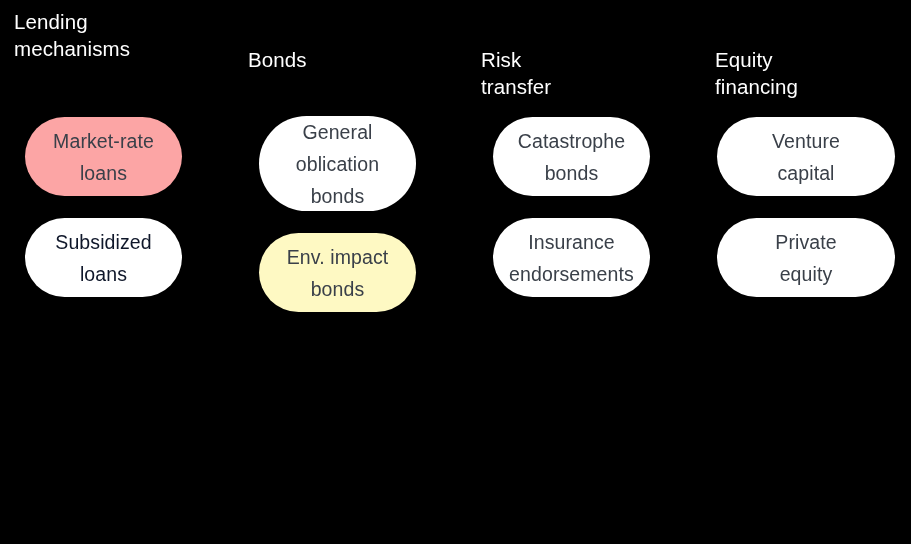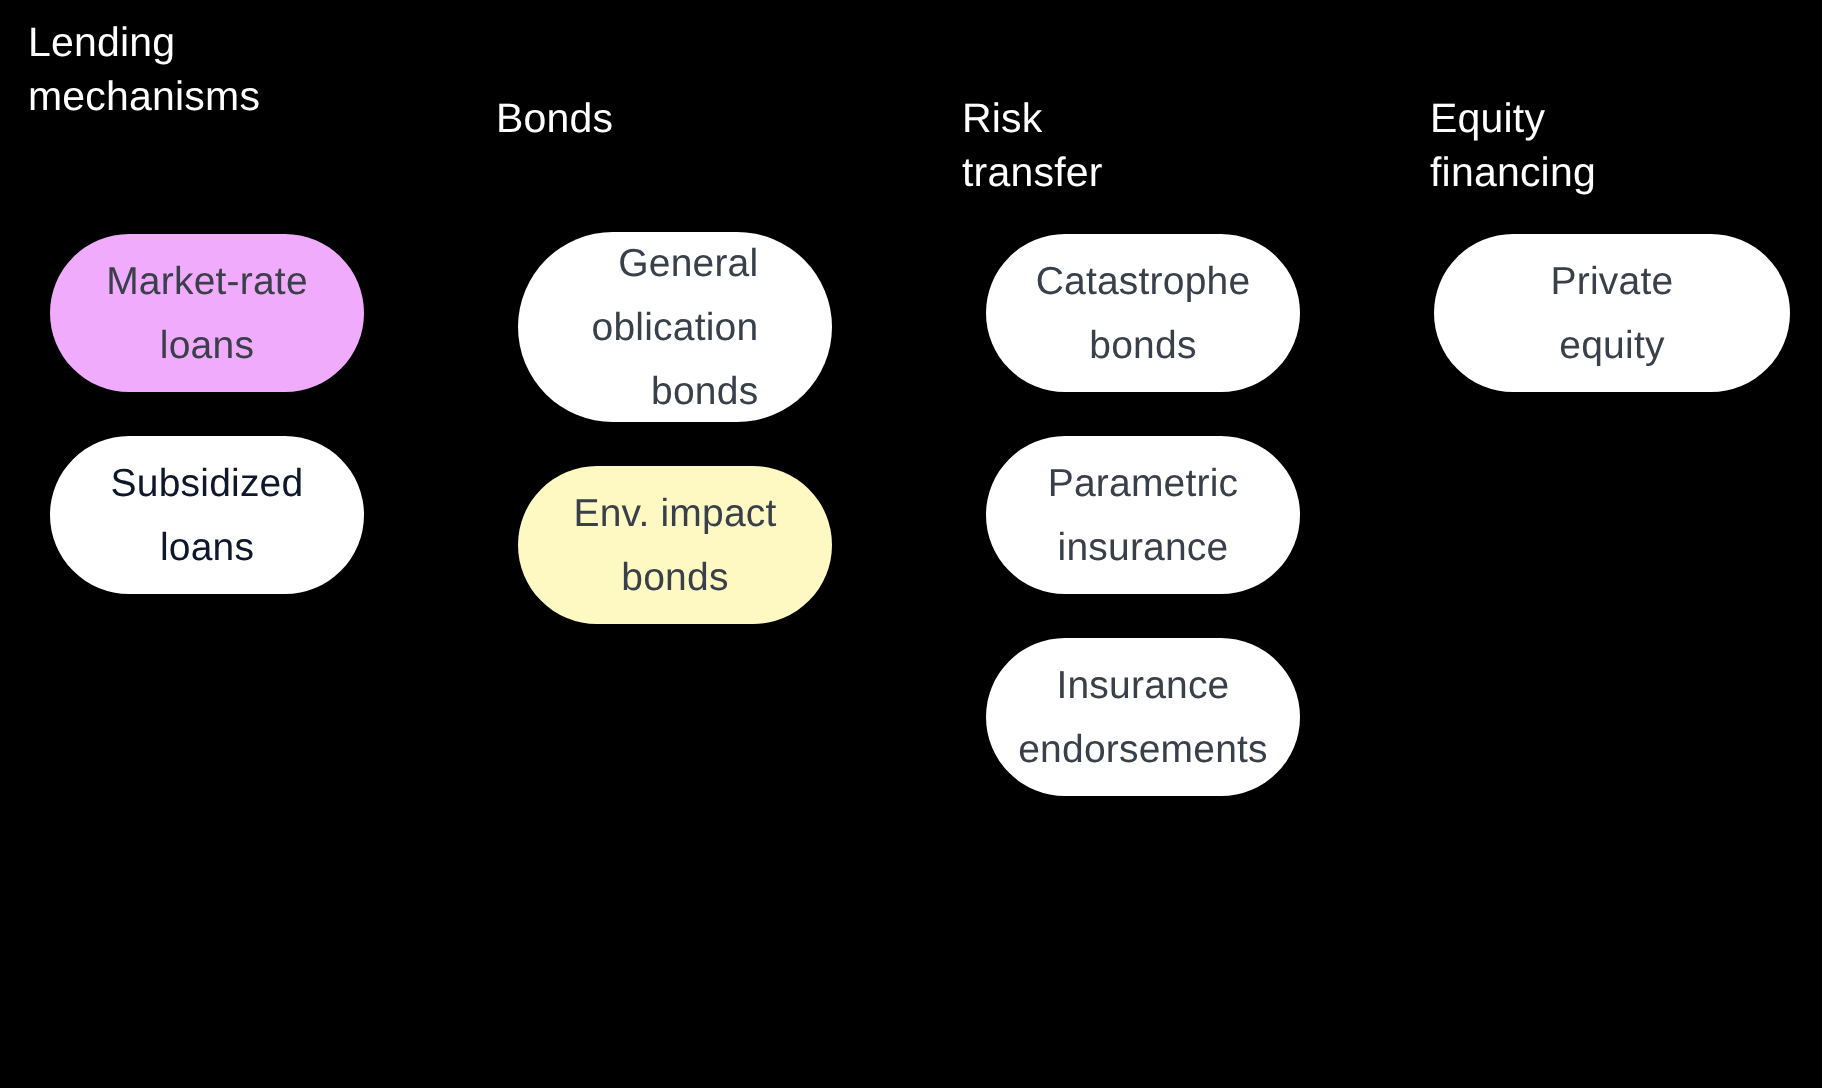--- a/index.html
+++ b/index.html
@@ -62,47 +62,47 @@
   .pill.lines-3 { height: 95px; }
 </style>
 </head>
 <body>
 
 <div id="board">
     <div class="column" style="left: 0px;">
       <div class="col-header" style="left: 14px; top: 8px; color: rgb(255, 255, 255);">Lending
 mechanisms</div>
       <div class="pill-stack" style="left: 25px; top: 117px; width: 157px;">
-        <div class="pill lines-2" style="width: 157px; background: #f0abfc; color: rgb(58, 64, 73);">Market-rate
+        <div class="pill lines-2" style="width: 157px; background: #fca5a5; color: rgb(58, 64, 73);">Market-rate
 loans</div>
         <div class="pill lines-2" style="width: 157px; background: rgb(255, 255, 255); color: #0f172a;">Subsidized
 loans</div>
       </div>
     </div>
     <div class="column" style="left: 0px;">
       <div class="col-header" style="left: 248px; top: 46px; color: rgb(255, 255, 255);">Bonds</div>
       <div class="pill-stack" style="left: 259px; top: 116px; width: 157px;">
-        <div class="pill lines-3" style="width: 157px; background: rgb(255, 255, 255); color: rgb(58, 64, 73); text-align: right;">General
+        <div class="pill lines-3" style="width: 157px; background: rgb(255, 255, 255); color: rgb(58, 64, 73);">General
 oblication
 bonds</div>
         <div class="pill lines-2" style="width: 157px; background: #fef9c3; color: rgb(58, 64, 73);">Env. impact
 bonds</div>
       </div>
     </div>
     <div class="column" style="left: 0px;">
       <div class="col-header" style="left: 481px; top: 46px; color: rgb(255, 255, 255);">Risk transfer</div>
       <div class="pill-stack" style="left: 493px; top: 117px; width: 157px;">
         <div class="pill lines-2" style="width: 157px; background: rgb(255, 255, 255); color: rgb(58, 64, 73);">Catastrophe
 bonds</div>
-        <div class="pill lines-2" style="width: 157px; background: rgb(255, 255, 255); color: rgb(58, 64, 73);">Parametric
-insurance</div>
         <div class="pill lines-2" style="width: 157px; background: rgb(255, 255, 255); color: rgb(58, 64, 73);">Insurance
 endorsements</div>
       </div>
     </div>
     <div class="column" style="left: 0px;">
       <div class="col-header" style="left: 715px; top: 46px; color: rgb(255, 255, 255);">Equity financing</div>
       <div class="pill-stack" style="left: 717px; top: 117px; width: 178px;">
+        <div class="pill lines-2" style="width: 178px; background: rgb(255, 255, 255); color: rgb(58, 64, 73);">Venture
+capital</div>
         <div class="pill lines-2" style="width: 178px; background: rgb(255, 255, 255); color: rgb(58, 64, 73);">Private
 equity</div>
       </div>
     </div>
   </div>
 
 </body></html>

